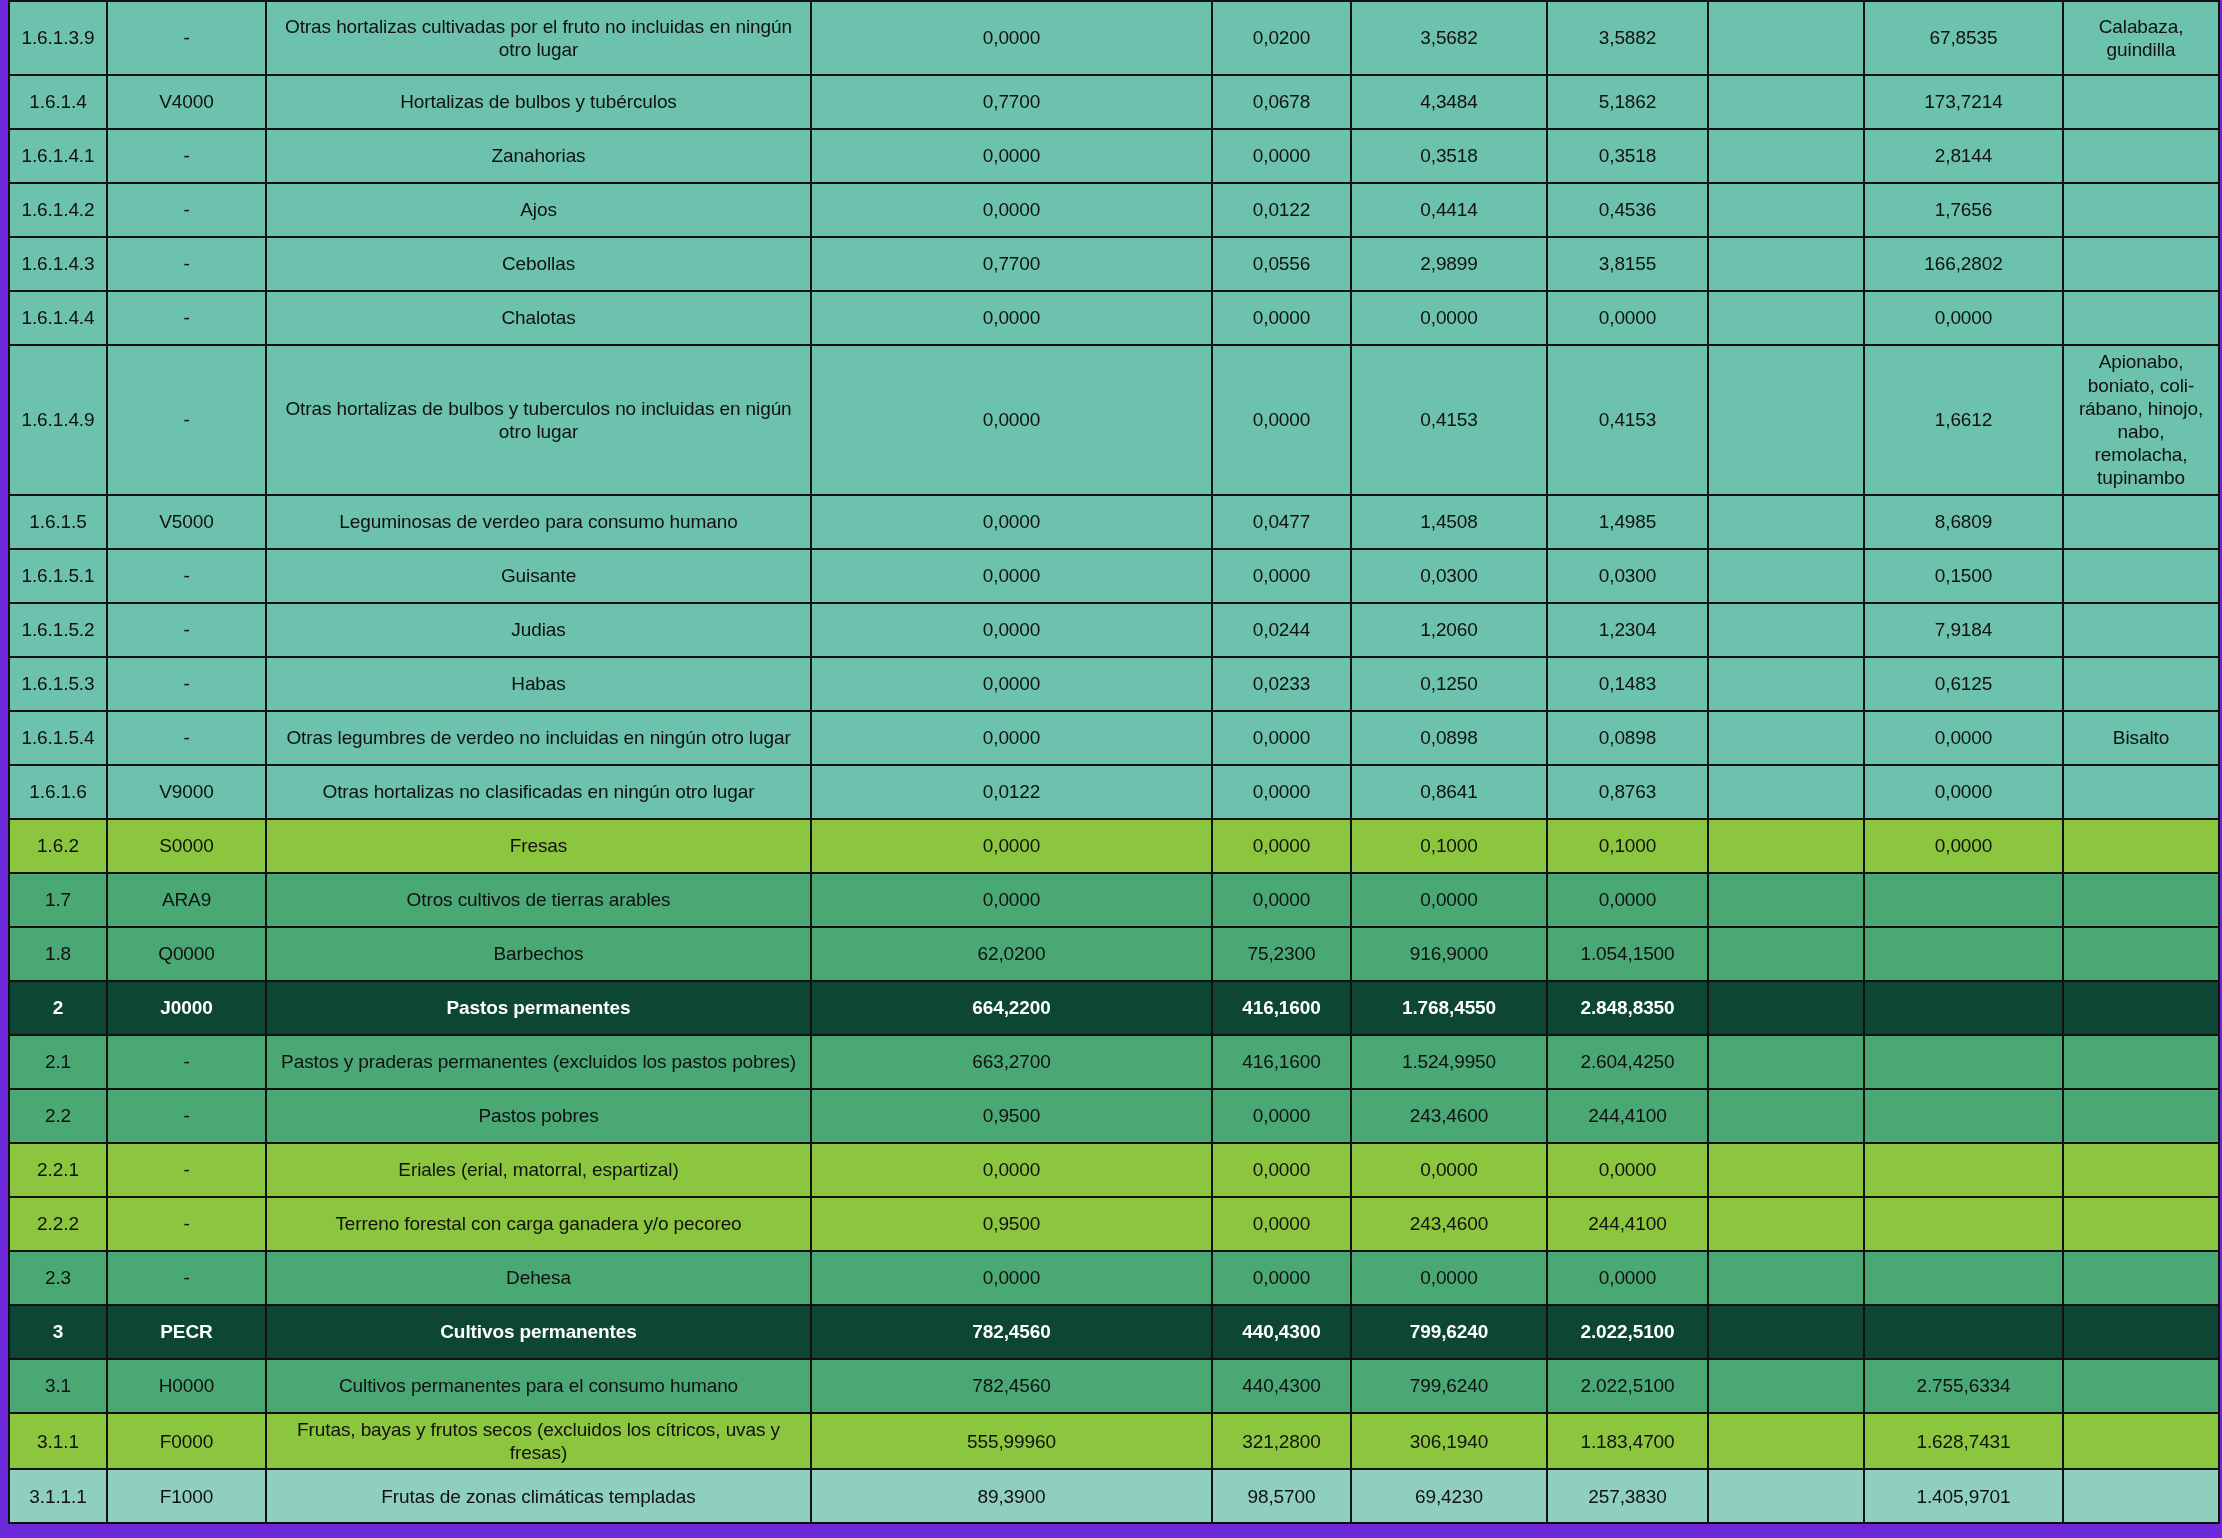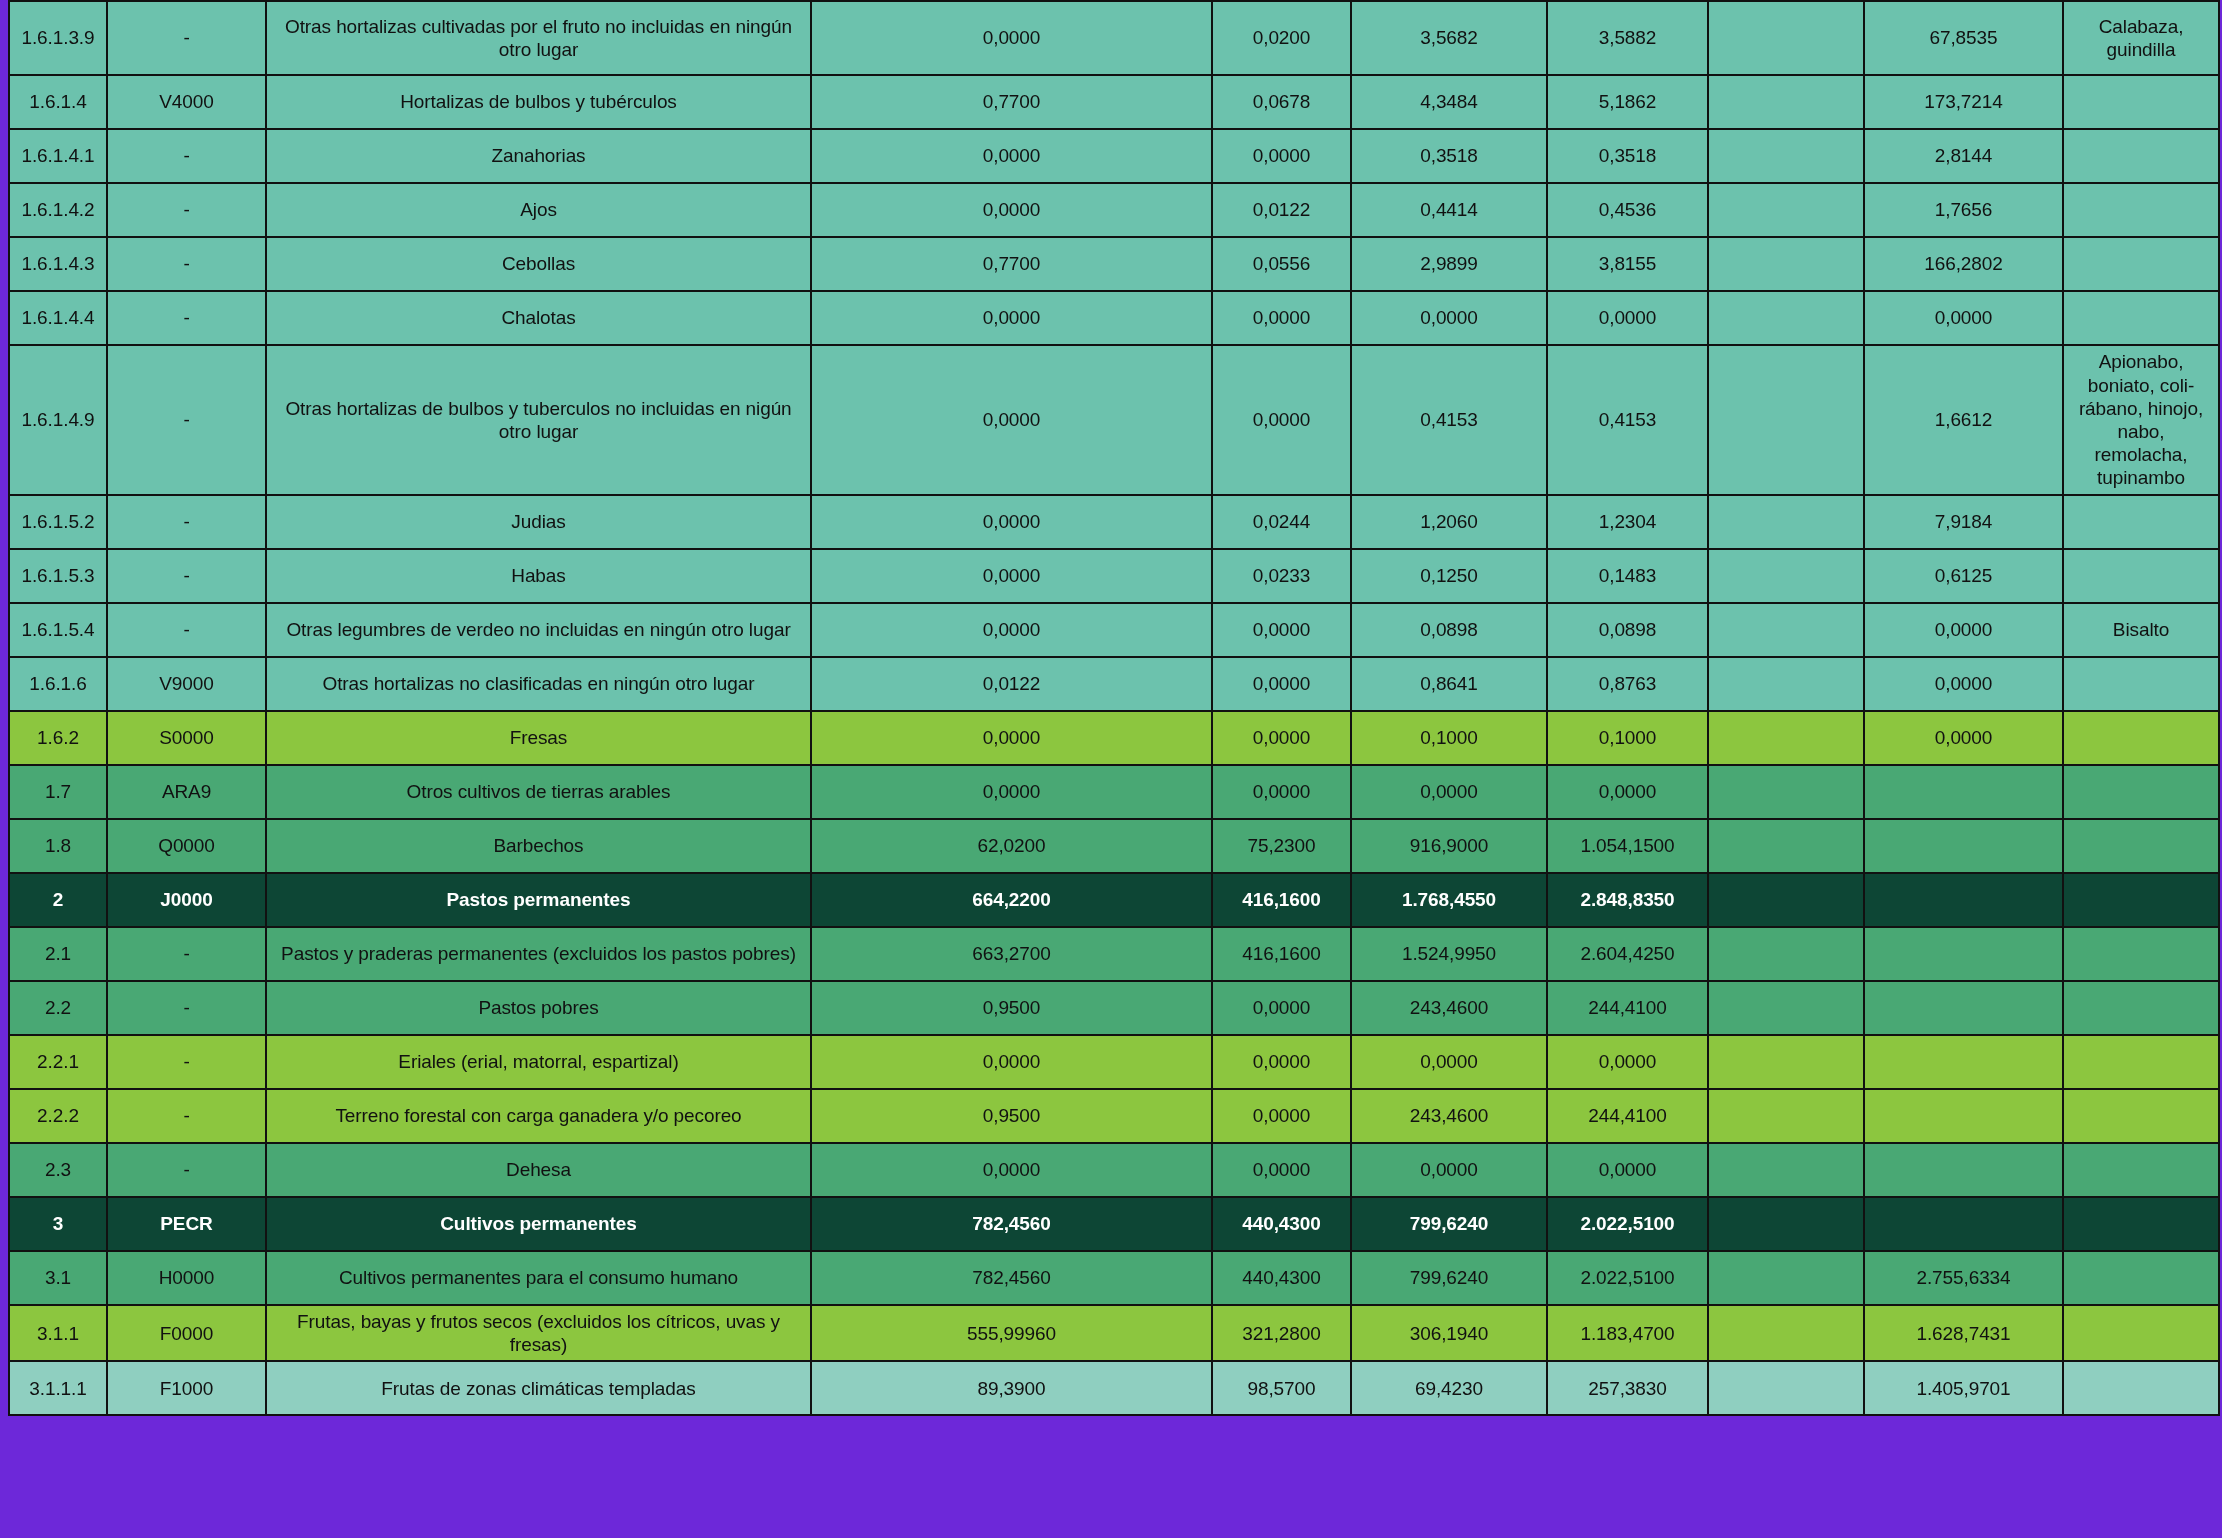--- a/index.html
+++ b/index.html
@@ -164,20 +164,44 @@
           <td class="desc">Otras hortalizas de bulbos y tuberculos no incluidas en nigún otro lugar</td>
           <td>0,0000</td>
           <td>0,0000</td>
           <td>0,4153</td>
           <td>0,4153</td>
           <td class="blank"></td>
           <td>1,6612</td>
           <td class="note">Apionabo, boniato, coli-rábano, hinojo, nabo, remolacha, tupinambo</td>
         </tr>
         <tr class="tint-teal" style="height: 54px;">
+          <td>1.6.1.5</td>
+          <td>V5000</td>
+          <td class="desc">Leguminosas de verdeo para consumo humano</td>
+          <td>0,0000</td>
+          <td>0,0477</td>
+          <td>1,4508</td>
+          <td>1,4985</td>
+          <td class="blank"></td>
+          <td>8,6809</td>
+          <td class="note"></td>
+        </tr>
+        <tr class="tint-teal" style="height: 54px;">
+          <td>1.6.1.5.1</td>
+          <td>-</td>
+          <td class="desc">Guisante</td>
+          <td>0,0000</td>
+          <td>0,0000</td>
+          <td>0,0300</td>
+          <td>0,0300</td>
+          <td class="blank"></td>
+          <td>0,1500</td>
+          <td class="note"></td>
+        </tr>
+        <tr class="tint-teal" style="height: 54px;">
           <td>1.6.1.5.2</td>
           <td>-</td>
           <td class="desc">Judias</td>
           <td>0,0000</td>
           <td>0,0244</td>
           <td>1,2060</td>
           <td>1,2304</td>
           <td class="blank"></td>
           <td>7,9184</td>
           <td class="note"></td>

